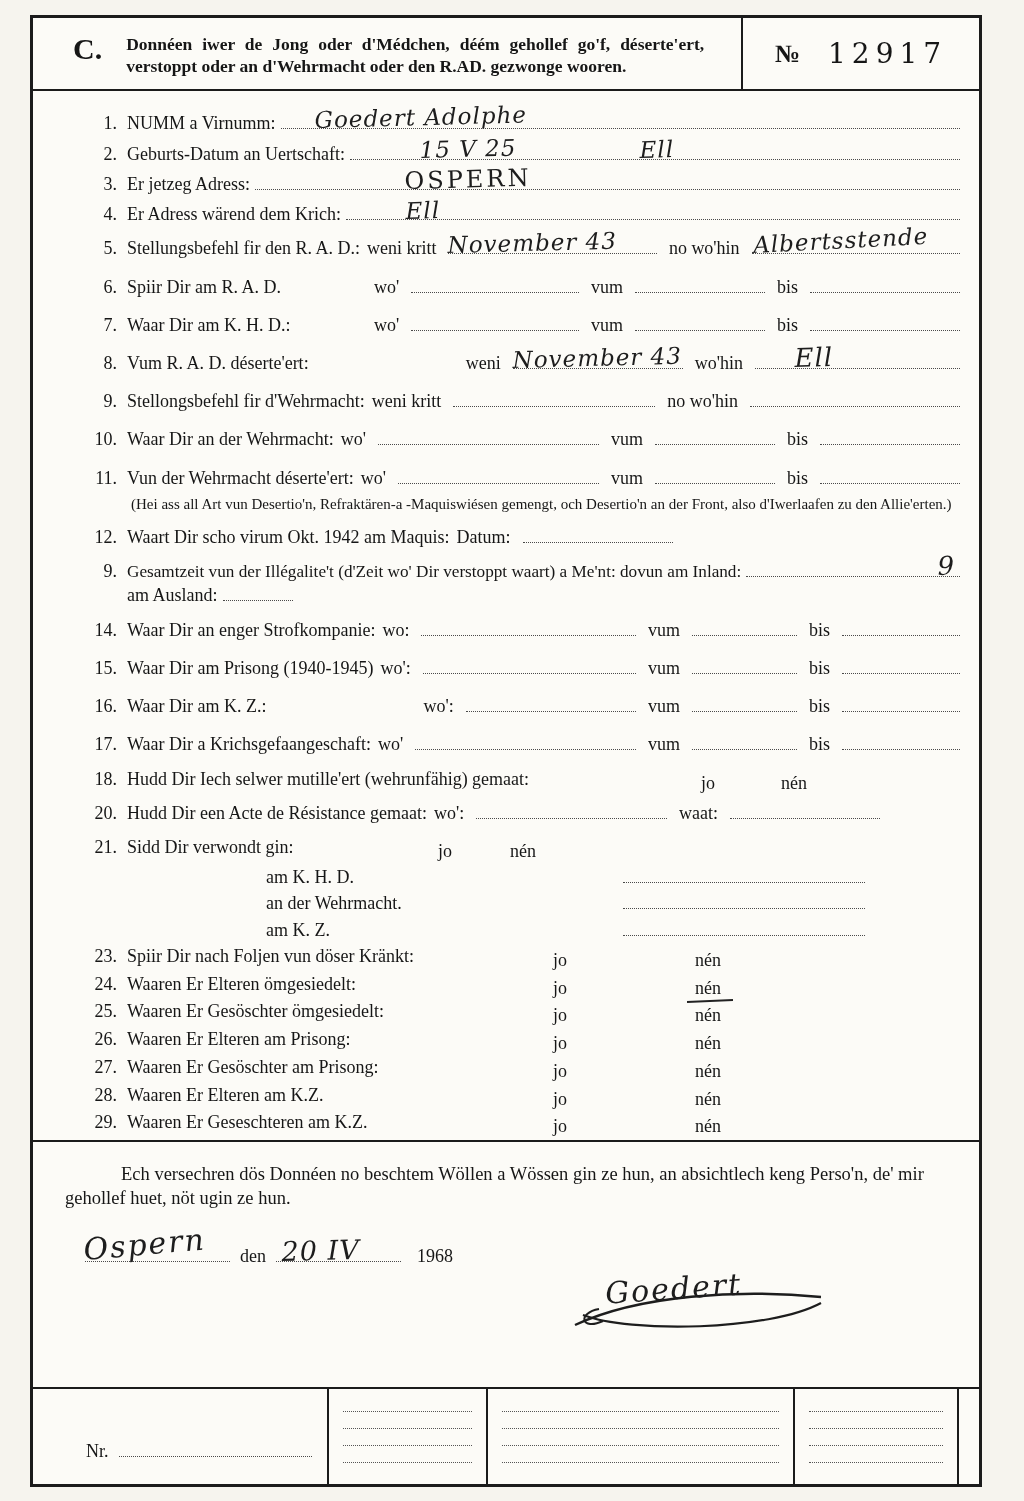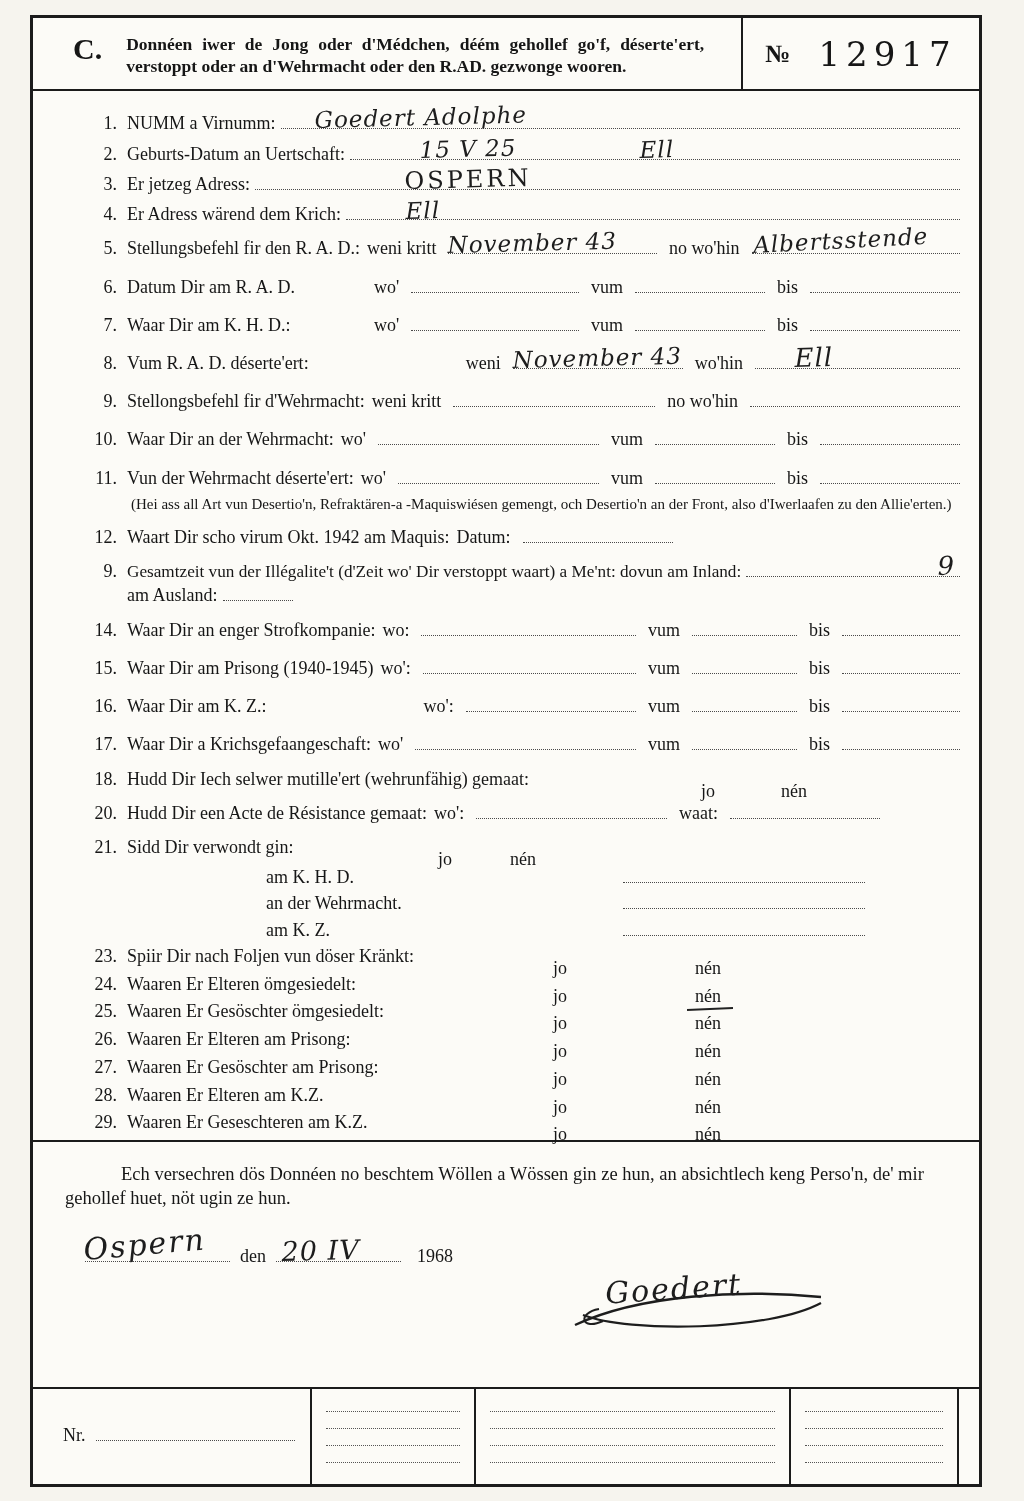--- a/index.html
+++ b/index.html
@@ -5,40 +5,40 @@
   html,body{margin:0;padding:0}
   body{width:1024px;height:1501px;background:#f6f4ee;font-family:"Liberation Serif",serif;color:#161616;position:relative;overflow:hidden}
   .frame{position:absolute;left:30px;top:15px;width:946px;height:1466px;border:3px solid #1b1b1b;background:#fcfbf7}
   
   .header{display:flex;align-items:stretch;border-bottom:2.5px solid #1b1b1b}
   .header-left{flex:1;display:flex;padding:16px 8px 12px 40px}
   .letter{font-size:30px;font-weight:bold;margin-right:24px;line-height:1}
   .desc{font-weight:bold;font-size:17.5px;line-height:1.24;width:578px;text-align:justify}
   .header-right{width:236px;border-left:2.5px solid #1b1b1b;display:flex;align-items:center;justify-content:center;gap:28px}
   .no-sym{font-size:25px;font-weight:bold}
-  .no-val{font-size:34px;letter-spacing:6px;font-family:"DejaVu Serif",serif}
+  .no-val{font-size:28px;letter-spacing:6px;font-family:"DejaVu Serif",serif}
   
   .formbody{padding:22px 14px 0 50px;font-size:18px}
   .row{display:flex;align-items:baseline;margin-bottom:9px;position:relative;line-height:1.18}
   .num{flex:none;width:34px;text-align:right;margin-right:10px}
   .lbl{flex:none;white-space:nowrap}
   .lbl13{font-size:17.2px}
   .w240{width:240px}
   .inl{flex:none;margin:4px 7px;white-space:nowrap}
   .dots{flex:1 1 30px;min-width:22px;height:13px;border-bottom:1.6px dotted #4a4a4a;position:relative;margin:0 5px}
   .fix{flex:none}
   .w70{width:70px}.w105{width:105px}.w118{width:118px}.w120{width:120px}.w130{width:130px}
   .w140{width:140px}.w150{width:150px}.w170{width:170px}.w210{width:210px}.w242{width:242px}
   .spacer{flex:none;height:2px}
   .sp85{width:85px}.sp80{width:80px}.sp100{width:100px}.sp150{width:150px}
   .hw{position:absolute;bottom:-6px;left:8px;font-family:"DejaVu Serif",serif;font-style:italic;font-size:23px;color:#1d1d1d;white-space:nowrap;transform:rotate(-1.5deg);transform-origin:left bottom;letter-spacing:1px}
   .hw-caps{font-style:normal;letter-spacing:3px;font-size:24px}
   .hw-big{font-size:26px}
   .hw-right{left:auto;right:4px}
-  .opt{position:absolute;top:12px}
+  .opt{position:absolute;top:4px}
   .nen-underline::after{content:"";position:absolute;left:-8px;right:-12px;bottom:-3px;height:2px;background:#222;transform:rotate(-2.5deg)}
   .note{margin:-2px 10px 9px 48px;font-size:15px;line-height:1.26}
   .sub22{margin-left:183px;margin-bottom:5px}
   .sub22 .lbl{width:352px}
   .yn{margin-bottom:6.5px}
   
   .rule{border-top:2.5px solid #1b1b1b;margin-top:6px}
   .decl{padding:20px 18px 0 32px;font-size:18.5px;line-height:1.3;text-indent:56px}
   .dateline{display:flex;align-items:baseline;margin:36px 0 0 52px;font-size:18px}
   .dl-dots{flex:none;border-bottom:1.6px dotted #4a4a4a;height:13px;position:relative}
@@ -49,21 +49,21 @@
   .hw-place{font-size:30px;transform:rotate(-5deg);letter-spacing:2px;left:0}
   .hw-date{font-size:27px;left:6px}
   .sig-wrap{display:flex;justify-content:flex-end;padding-right:150px;margin-top:2px}
   .sig{position:relative;width:260px;height:66px}
   .hw-sig{position:absolute;left:36px;top:2px;font-family:"DejaVu Serif",serif;font-style:italic;font-size:30px;transform:rotate(-4deg);letter-spacing:2px;color:#1d1d1d;white-space:nowrap}
   .sig svg{position:absolute;left:0;bottom:0}
   
   .btable{position:absolute;left:0;right:0;bottom:0;height:95px;border-top:2.5px solid #1b1b1b;display:flex}
   .btc{border-right:2px solid #1b1b1b;display:flex;flex-direction:column;justify-content:space-evenly;padding:6px 10px}
   .btc:last-child{border-right:none}
-  .btc1{width:247px;justify-content:flex-start;padding-left:30px}
+  .btc1{width:247px;justify-content:center;padding-left:53px}
   .btc2{width:147px}.btc3{width:305px}.btc4{width:152px}.btc5{flex:1}
   .bt-dots{border-bottom:1.4px dotted #555;height:1px;margin:0 4px}
   .nr-row{display:flex;align-items:baseline;margin-top:30px;font-size:18px}
   .nr-row .dots{margin-left:10px}
 </style>
 </head>
 <body>
 
 <div class="frame">
 
@@ -121,21 +121,21 @@
           <span class="hw" style="left:0">November 43</span>
         </span>
       <span class="inl">no wo'hin</span>
       <span class="dots">
           <span class="hw" style="left:2px;transform:rotate(-3deg)">Albertsstende</span>
         </span>
     </div>
 
     <div class="row">
       <span class="num">6.</span>
-      <span class="lbl w240">Datum Dir am R. A. D.</span>
+      <span class="lbl w240">Spiir Dir am R. A. D.</span>
       <span class="inl">wo'</span>
       <span class="dots"></span>
       <span class="inl">vum</span>
       <span class="dots fix w130"></span>
       <span class="inl">bis</span>
       <span class="dots fix w150"></span>
     </div>
 
     <div class="row">
       <span class="num">7.</span>

